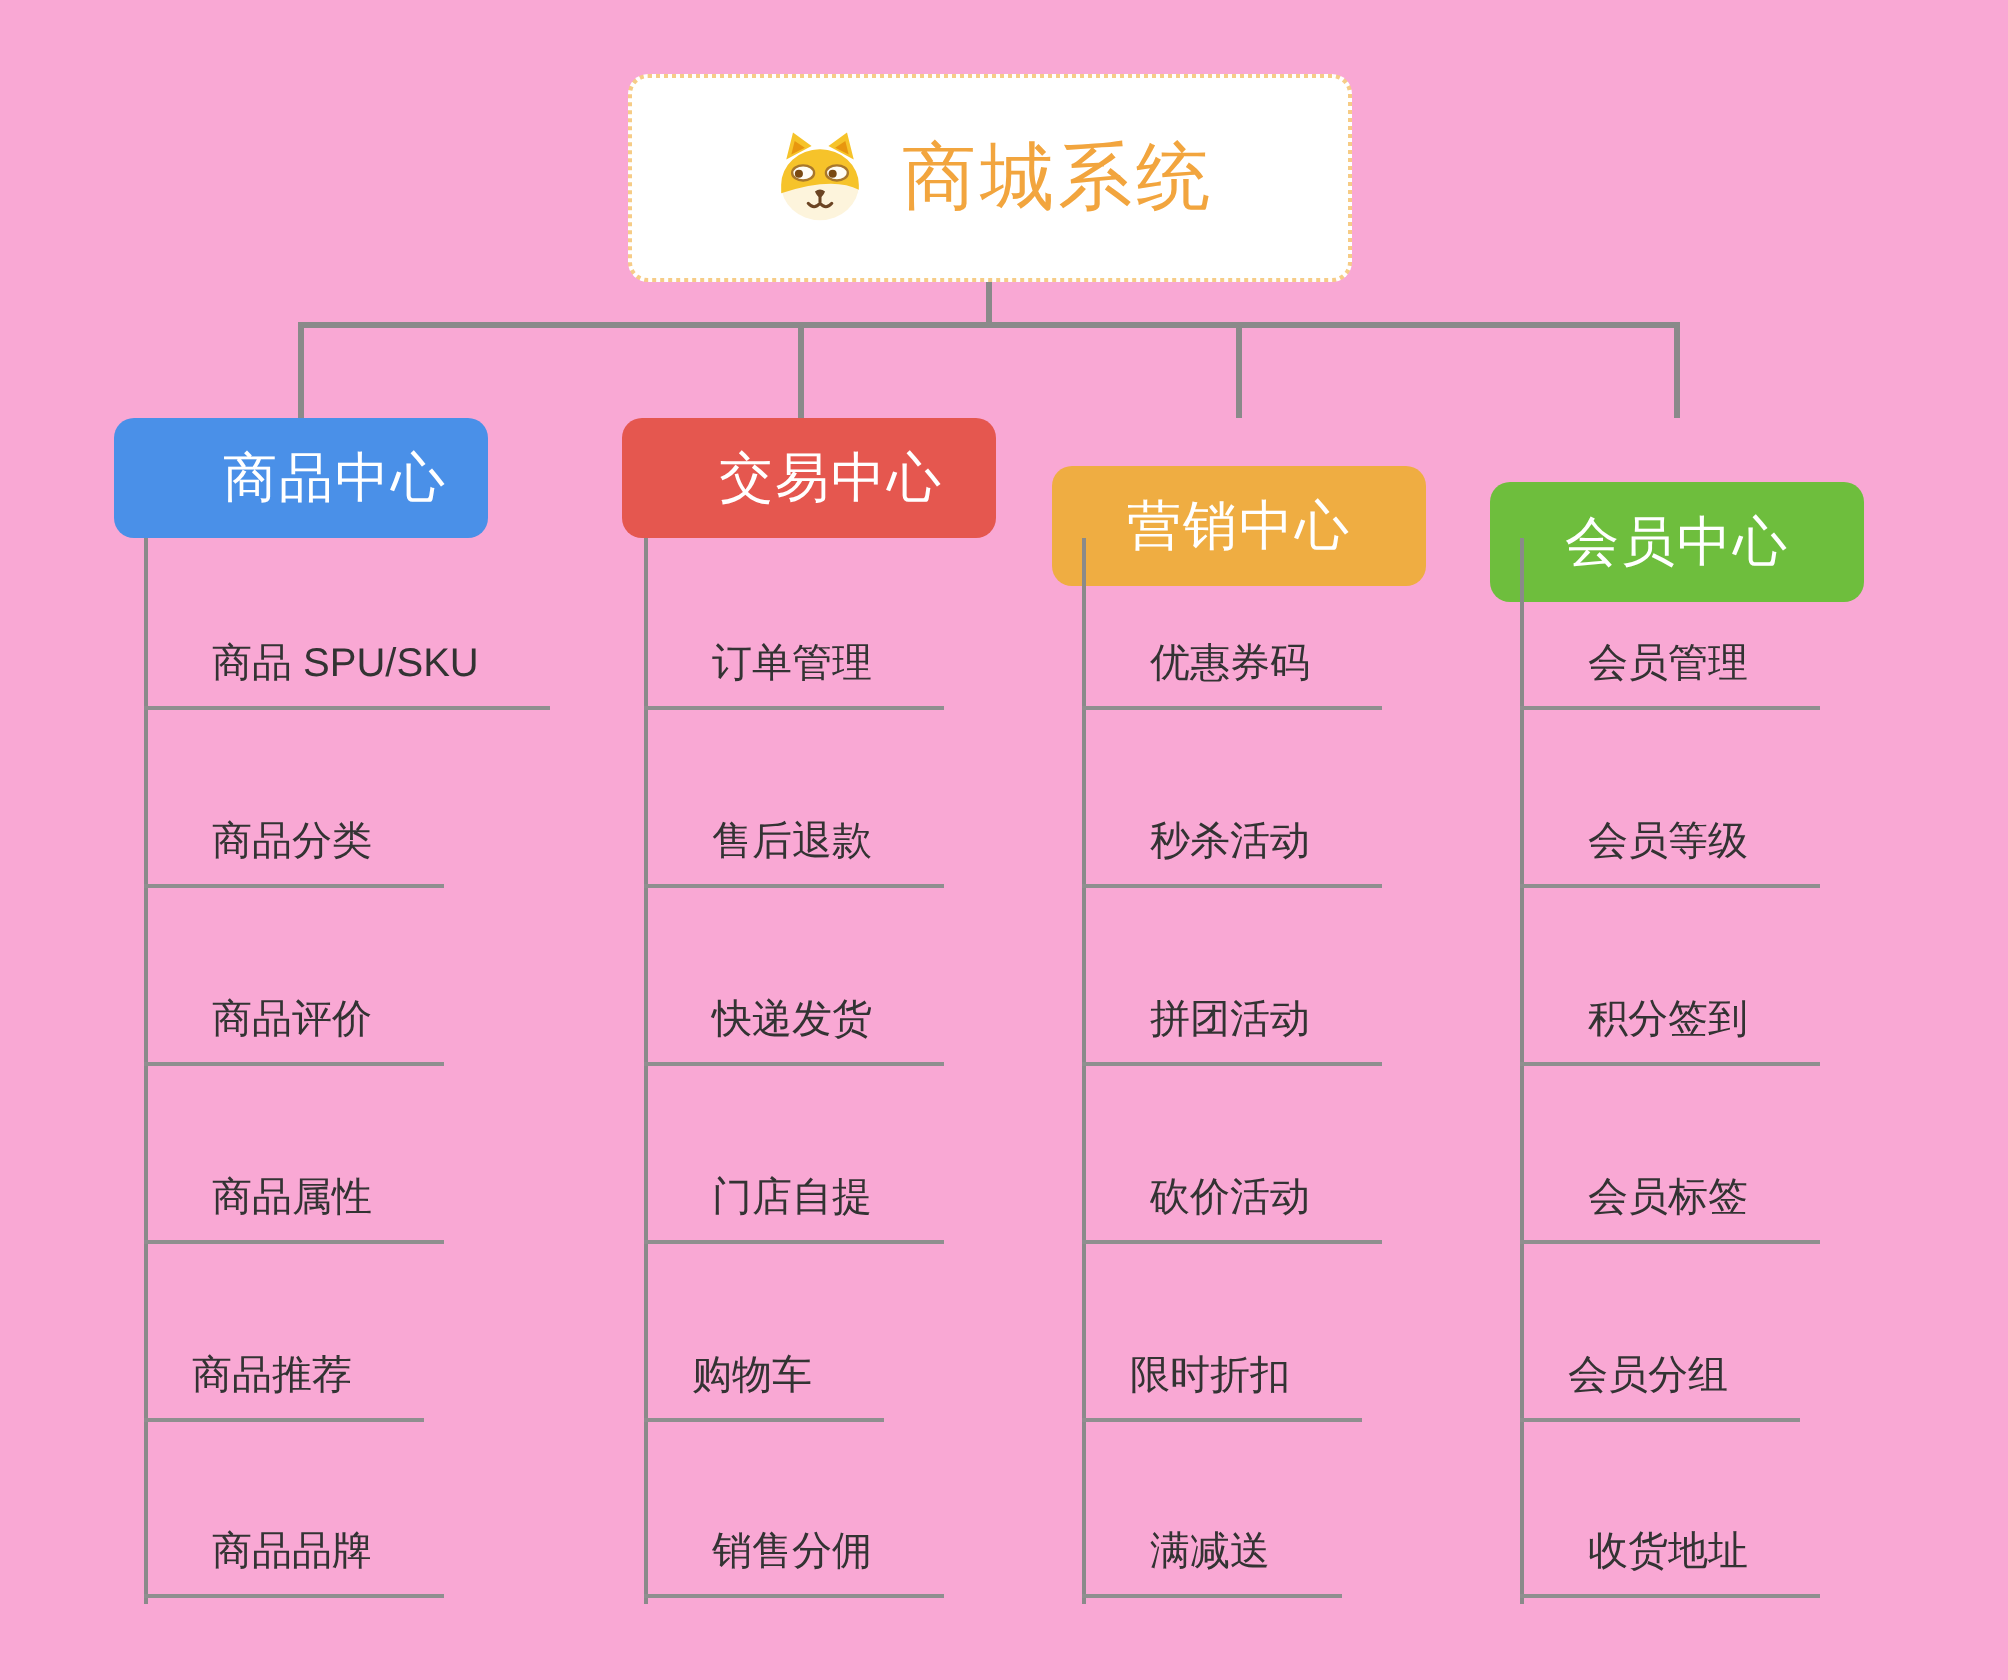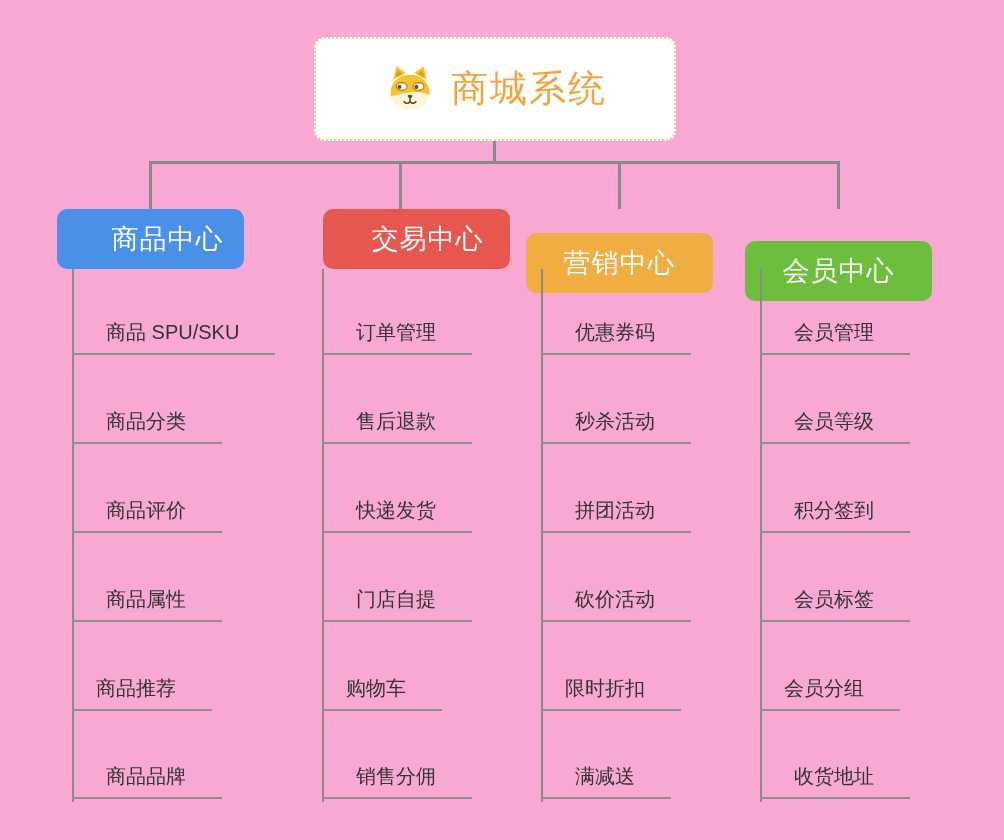--- a/index.html
+++ b/index.html
@@ -21,21 +21,21 @@
   .bus { left:149px; top:161px; width:691px; height:3px; }
   .drop { top:161px; width:3px; height:48px; }
   .drop-1 { left:149px; } .drop-2 { left:399px; } .drop-3 { left:618px; } .drop-4 { left:837px; }
 
   
   .branch-header {
     position:absolute; top:209px; width:187px; height:60px; border-radius:10px;
     color:#ffffff; font-size:27px; display:flex; align-items:center; justify-content:center;
     letter-spacing:1px;
   }
-  .bh-1 { left:57px;padding-left:34px; } .bh-2 { left:323px;padding-left:22px; } .bh-3 { left:526px;margin-top:24px; } .bh-4 { left:745px;margin-top:32px; }
+  .bh-1 { left:57px;padding-left:34px; } .bh-2 { left:311px;padding-left:22px; } .bh-3 { left:526px;margin-top:24px; } .bh-4 { left:745px;margin-top:32px; }
 
   
   .col { position:absolute; top:269px; height:533px; border-left:2px solid #8a8a8a; }
   .col-1 { left:72px; } .col-2 { left:322px; } .col-3 { left:541px;text-decoration:underline; } .col-4 { left:760px; }
   .leaf {
     position:absolute; left:-2px; width:max-content; white-space:nowrap;
     font-size:20px; color:#333333; line-height:26px;
     padding:0 36px 8px 34px; border-bottom:2px solid #8f8f8f;
   }
   .leaf:nth-child(1){ top:50px;text-align:center; } .leaf:nth-child(2){ top:139px; }

